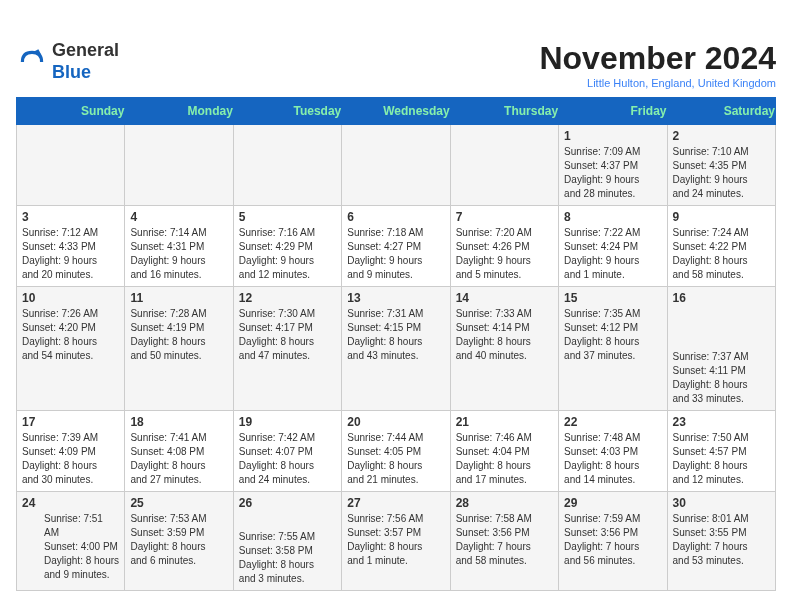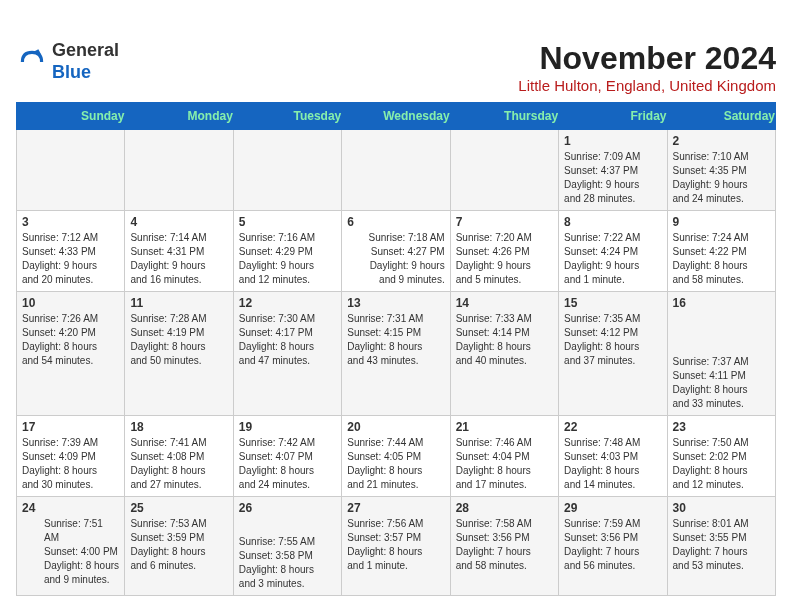--- a/index.html
+++ b/index.html
@@ -35,22 +35,22 @@
     }
     .title-area {
       text-align: right;
     }
     .month-title {
       font-size: 32px;
       font-weight: bold;
       color: #222;
     }
     .location {
-      font-size: 15px;
-      color: #b91c1c;
+      font-size: 11px;
+      color: #3b82f6;
     }
     table {
       width: 100%;
       border-collapse: collapse;
       font-size: 11px;
     }
     thead tr th {
       background-color: #1565c0;
       color: #86efac;
       text-align: right;
@@ -160,21 +160,21 @@
         </td>
         <td>
           <span class="day-num">5</span>
           <div class="day-info" style="white-space: pre-line;">Sunrise: 7:16 AM
 Sunset: 4:29 PM
 Daylight: 9 hours
 and 12 minutes.</div>
         </td>
         <td>
           <span class="day-num">6</span>
-          <div class="day-info" style="white-space: pre-line; text-align: right;">Sunrise: 7:18 AM
+          <div class="day-info" style="white-space: pre-line;">Sunrise: 7:18 AM
 Sunset: 4:27 PM
 Daylight: 9 hours
 and 9 minutes.</div>
         </td>
         <td>
           <span class="day-num">7</span>
           <div class="day-info" style="white-space: pre-line;">Sunrise: 7:20 AM
 Sunset: 4:26 PM
 Daylight: 9 hours
 and 5 minutes.</div>
@@ -284,21 +284,21 @@
         <td>
           <span class="day-num">22</span>
           <div class="day-info" style="white-space: pre-line;">Sunrise: 7:48 AM
 Sunset: 4:03 PM
 Daylight: 8 hours
 and 14 minutes.</div>
         </td>
         <td>
           <span class="day-num">23</span>
           <div class="day-info" style="white-space: pre-line;">Sunrise: 7:50 AM
-Sunset: 2:02 PM
+Sunset: 4:57 PM
 Daylight: 8 hours
 and 12 minutes.</div>
         </td>
       </tr>
       <tr>
         <td>
           <span class="day-num">24</span>
           <div class="day-info" style="white-space: pre-line; margin-left: 22px;">Sunrise: 7:51 AM
 Sunset: 4:00 PM
 Daylight: 8 hours

